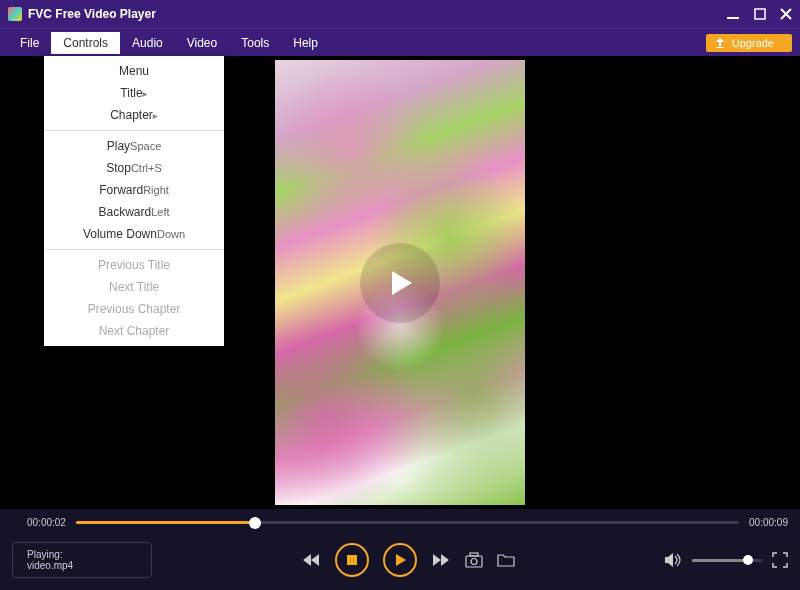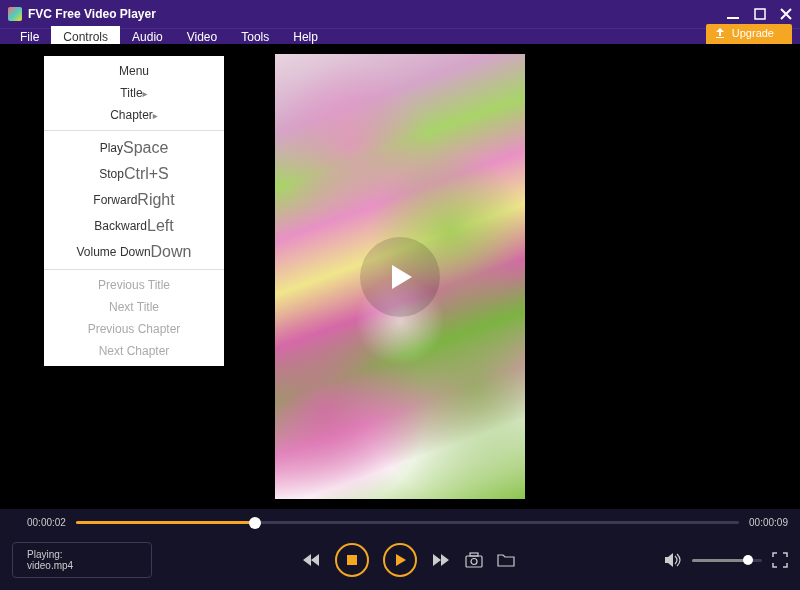--- a/index.html
+++ b/index.html
@@ -3,33 +3,33 @@
 <meta charset="utf-8">
 <style>
 * { margin: 0; padding: 0; box-sizing: border-box; font-family: "Segoe UI", Arial, sans-serif; }
 body { width: 800px; height: 590px; background: #000; overflow: hidden; }
 .window { width: 100%; height: 100%; display: flex; flex-direction: column; background: #a3a3a3; }
 .titlebar { height: 28px; background: #3d1d7a; display: flex; align-items: center; padding: 0 8px; color: #fff; font-size: 12px; }
 .titlebar-icon { width: 14px; height: 14px; background: linear-gradient(135deg,#ff6b6b,#4ecdc4,#f9d71c); border-radius: 2px; margin-right: 6px; }
 .title-caption { flex: 1; font-weight: 600; }
 .win-controls { display: flex; gap: 14px; align-items: center; }
 .win-btn { cursor: pointer; display: flex; align-items: center; justify-content: center; }
-.menubar { height: 16px; background: #3d1d7a; display: flex; align-items: center; padding: 0 8px; color: #fff; font-size: 12px; border-top: 1px solid #4a2a8a; }
+.menubar { height: 28px; background: #3d1d7a; display: flex; align-items: center; padding: 0 8px; color: #fff; font-size: 12px; border-top: 1px solid #4a2a8a; }
 .menu-item { padding: 4px 12px; cursor: pointer; }
 .menu-item.active { background: #fff; color: #333; }
-.upgrade-btn { margin-left: auto; background: #f5a623; color: #fff; padding: 3px 18px 10px 8px; border-radius: 2px; font-size: 11px; cursor: pointer; display: flex; align-items: center; gap: 6px; }
+.upgrade-btn { margin-left: auto; background: #f5a623; color: #fff; padding: 3px 18px 3px 8px; border-radius: 2px; font-size: 11px; cursor: pointer; display: flex; align-items: center; gap: 6px; }
 .upgrade-btn svg { width: 12px; height: 12px; }
 .video-area { flex: 1; background: #000; display: flex; align-items: center; justify-content: center; position: relative; }
 .video-frame { width: 250px; height: 445px; background: linear-gradient(160deg,#e8d5e0 0%,#d4a5c8 15%,#a8d468 25%,#e891c5 35%,#f0e68c 45%,#d568a8 55%,#7cb342 65%,#e891c5 75%,#fff 85%,#8bc34a 100%); position: relative; overflow: hidden; }
 .flowers-overlay { position: absolute; inset: 0; background: radial-gradient(circle at 30% 20%, rgba(232,145,197,.8) 0%, transparent 20%), radial-gradient(circle at 70% 40%, rgba(139,195,74,.7) 0%, transparent 25%), radial-gradient(circle at 50% 60%, rgba(255,255,255,.6) 0%, transparent 15%), radial-gradient(circle at 20% 80%, rgba(213,104,168,.8) 0%, transparent 25%), radial-gradient(circle at 80% 75%, rgba(124,179,66,.7) 0%, transparent 30%); }
 .play-overlay { position: absolute; top: 50%; left: 50%; transform: translate(-50%, -50%); width: 80px; height: 80px; background: rgba(0,0,0,.15); border-radius: 50%; display: flex; align-items: center; justify-content: center; cursor: pointer; }
 .dropdown { position: absolute; top: 56px; left: 44px; width: 180px; background: #fff; color: #333; font-size: 12px; box-shadow: 0 2px 8px rgba(0,0,0,.3); z-index: 10; padding: 4px 0; }
 .dd-item { padding: 4px 16px; cursor: pointer; display: flex; justify-content: center; align-items: center; }
 .dd-item.disabled { color: #aaa; cursor: default; }
-.dd-shortcut { color: #666; font-size: 16px; }
+.dd-shortcut { color: #666; font-size: 11px; }
 .dd-sep { height: 1px; background: #ddd; margin: 4px 0; }
 .dd-arrow { font-size: 10px; color: #888; }
 .controls-area { background: #141327; padding: 8px 12px 12px; }
 .progress-row { display: flex; align-items: center; gap: 10px; font-size: 10px; color: #ccc; margin-bottom: 14px; padding-left: 15px; }
 .progress-bar { flex: 1; height: 3px; background: #3a3a55; border-radius: 2px; position: relative; cursor: pointer; }
 .progress-fill { position: absolute; left: 0; top: 0; height: 100%; width: 27%; background: #f5a623; border-radius: 2px; }
 .progress-thumb { position: absolute; left: 27%; top: 50%; transform: translate(-50%, -50%); width: 12px; height: 12px; background: #fff; border-radius: 50%; }
 .bottom-row { display: flex; align-items: center; gap: 4px; }
 .playing-box { border: 1px solid #3a3a55; border-radius: 4px; padding: 6px 14px; font-size: 10px; color: #ccc; min-width: 140px; }
 .transport { display: flex; align-items: center; gap: 14px; margin-left: auto; margin-right: auto; }

